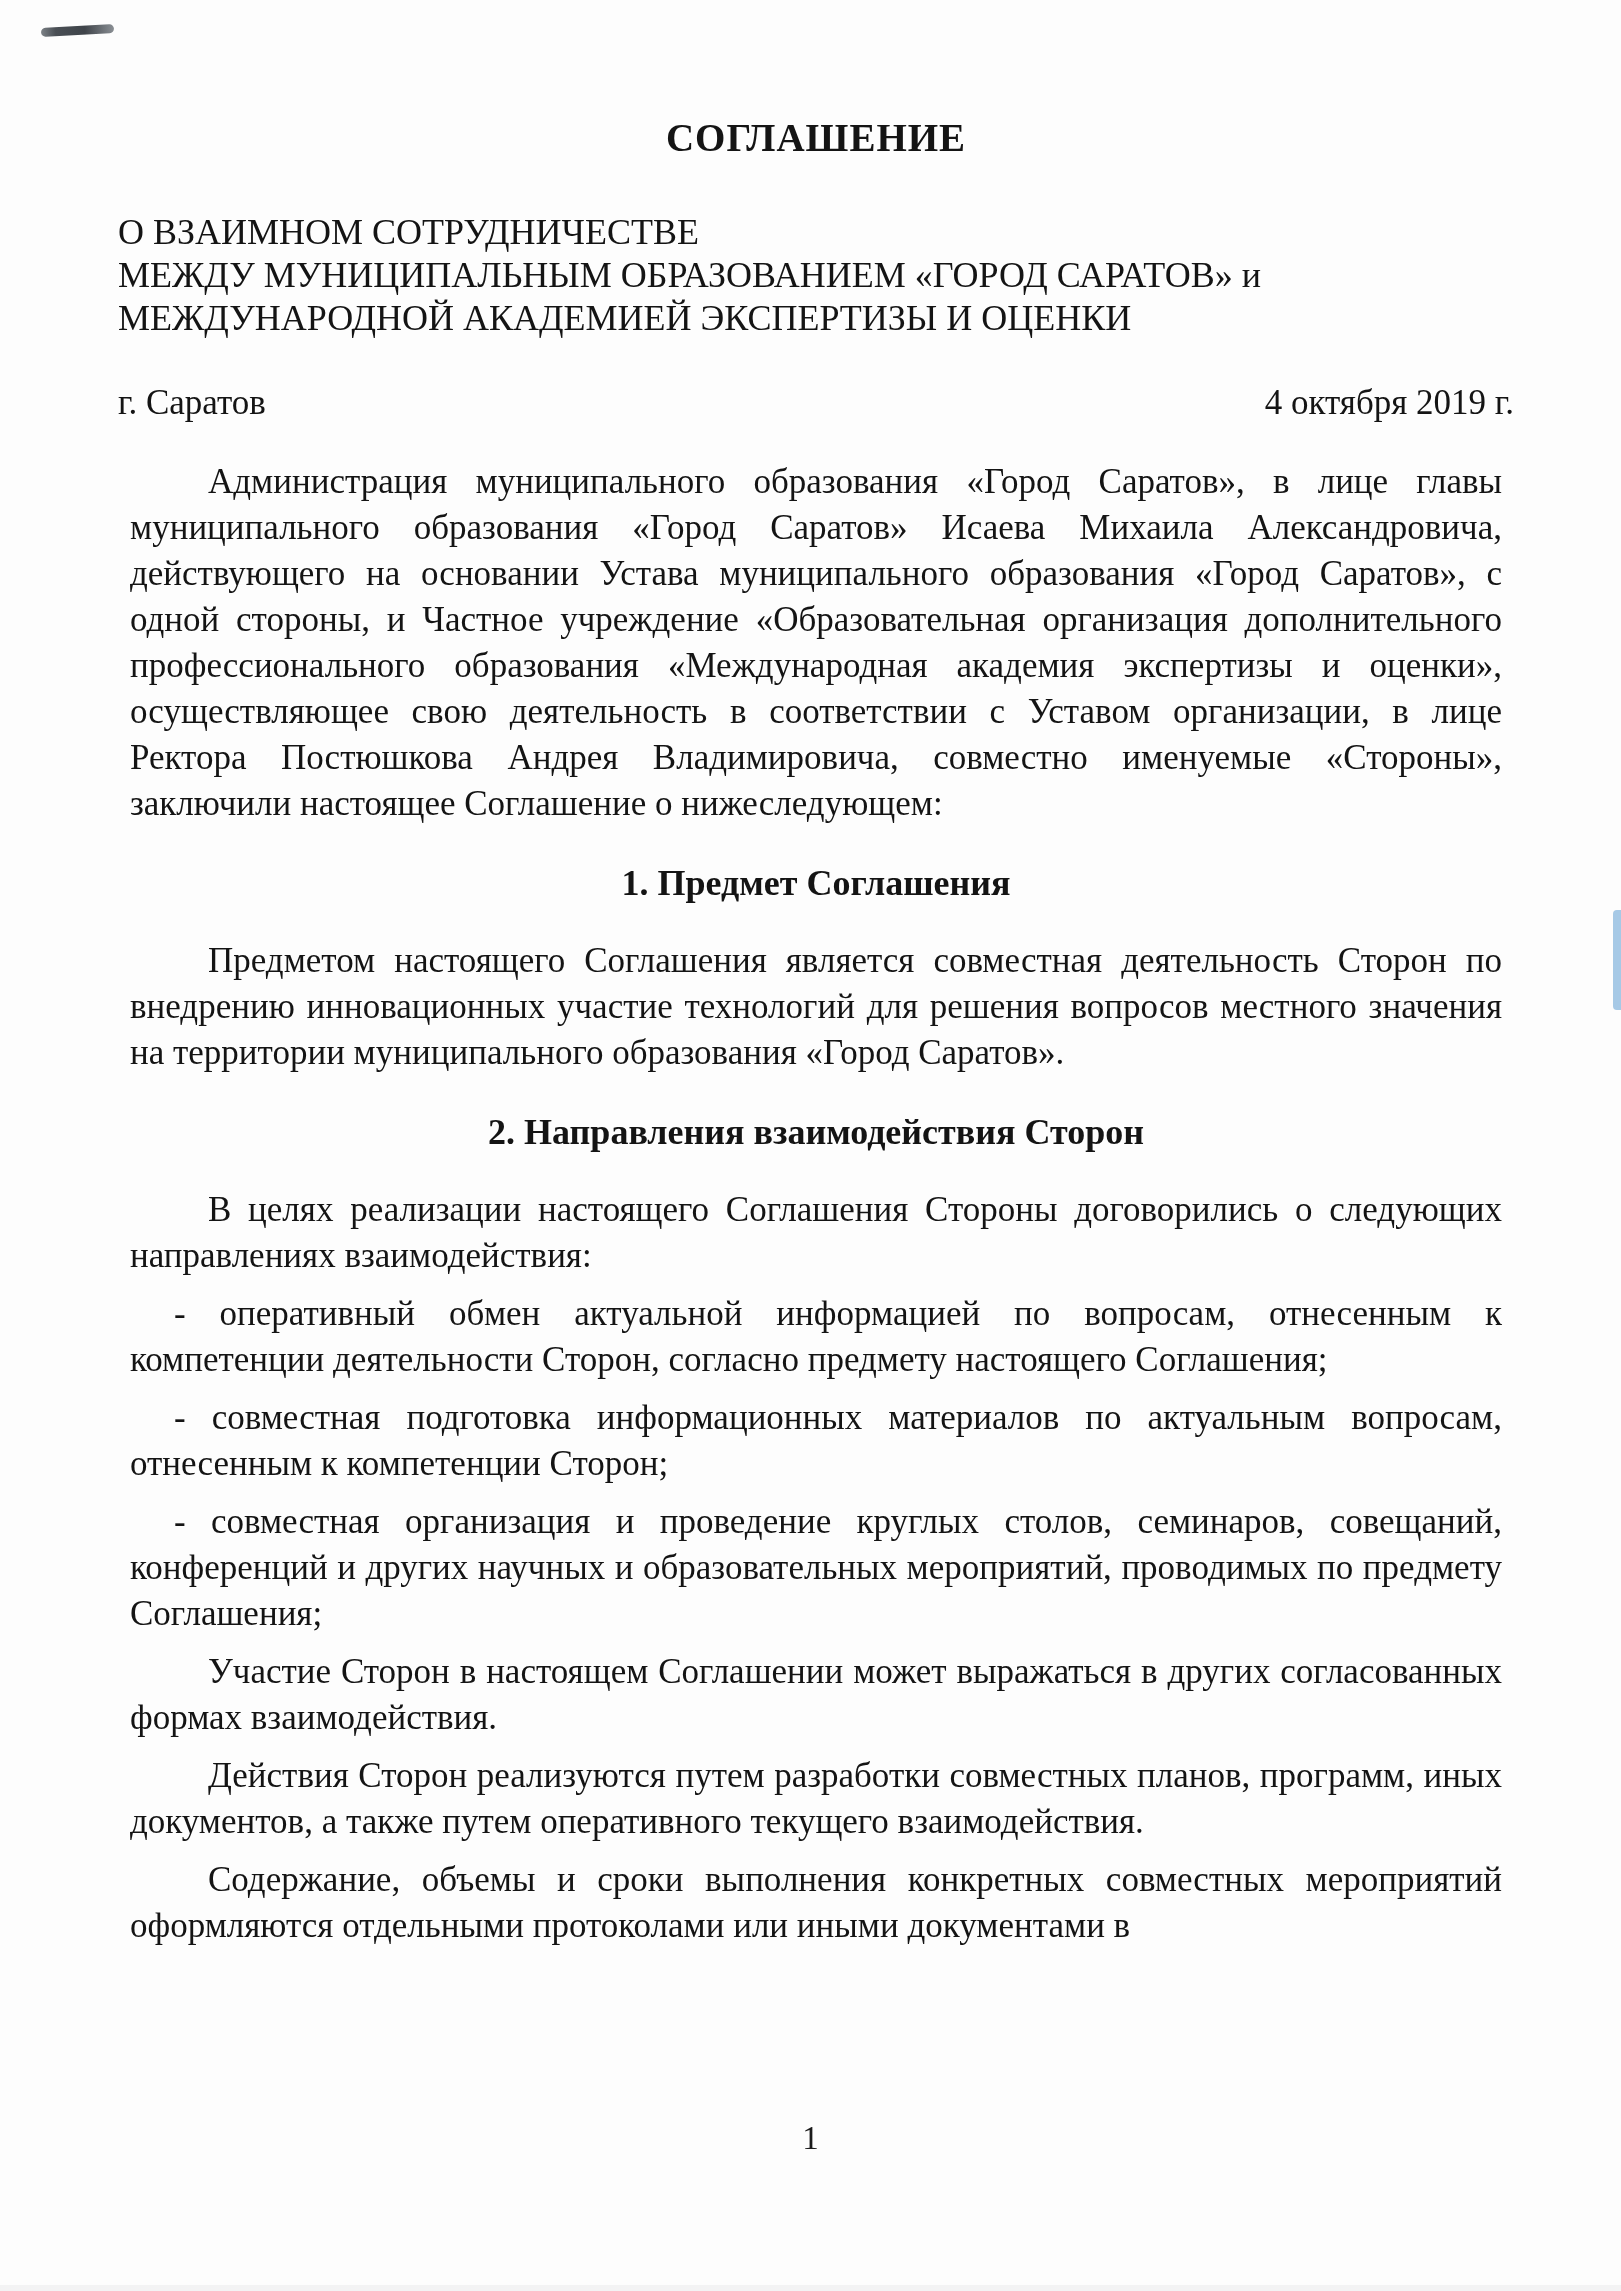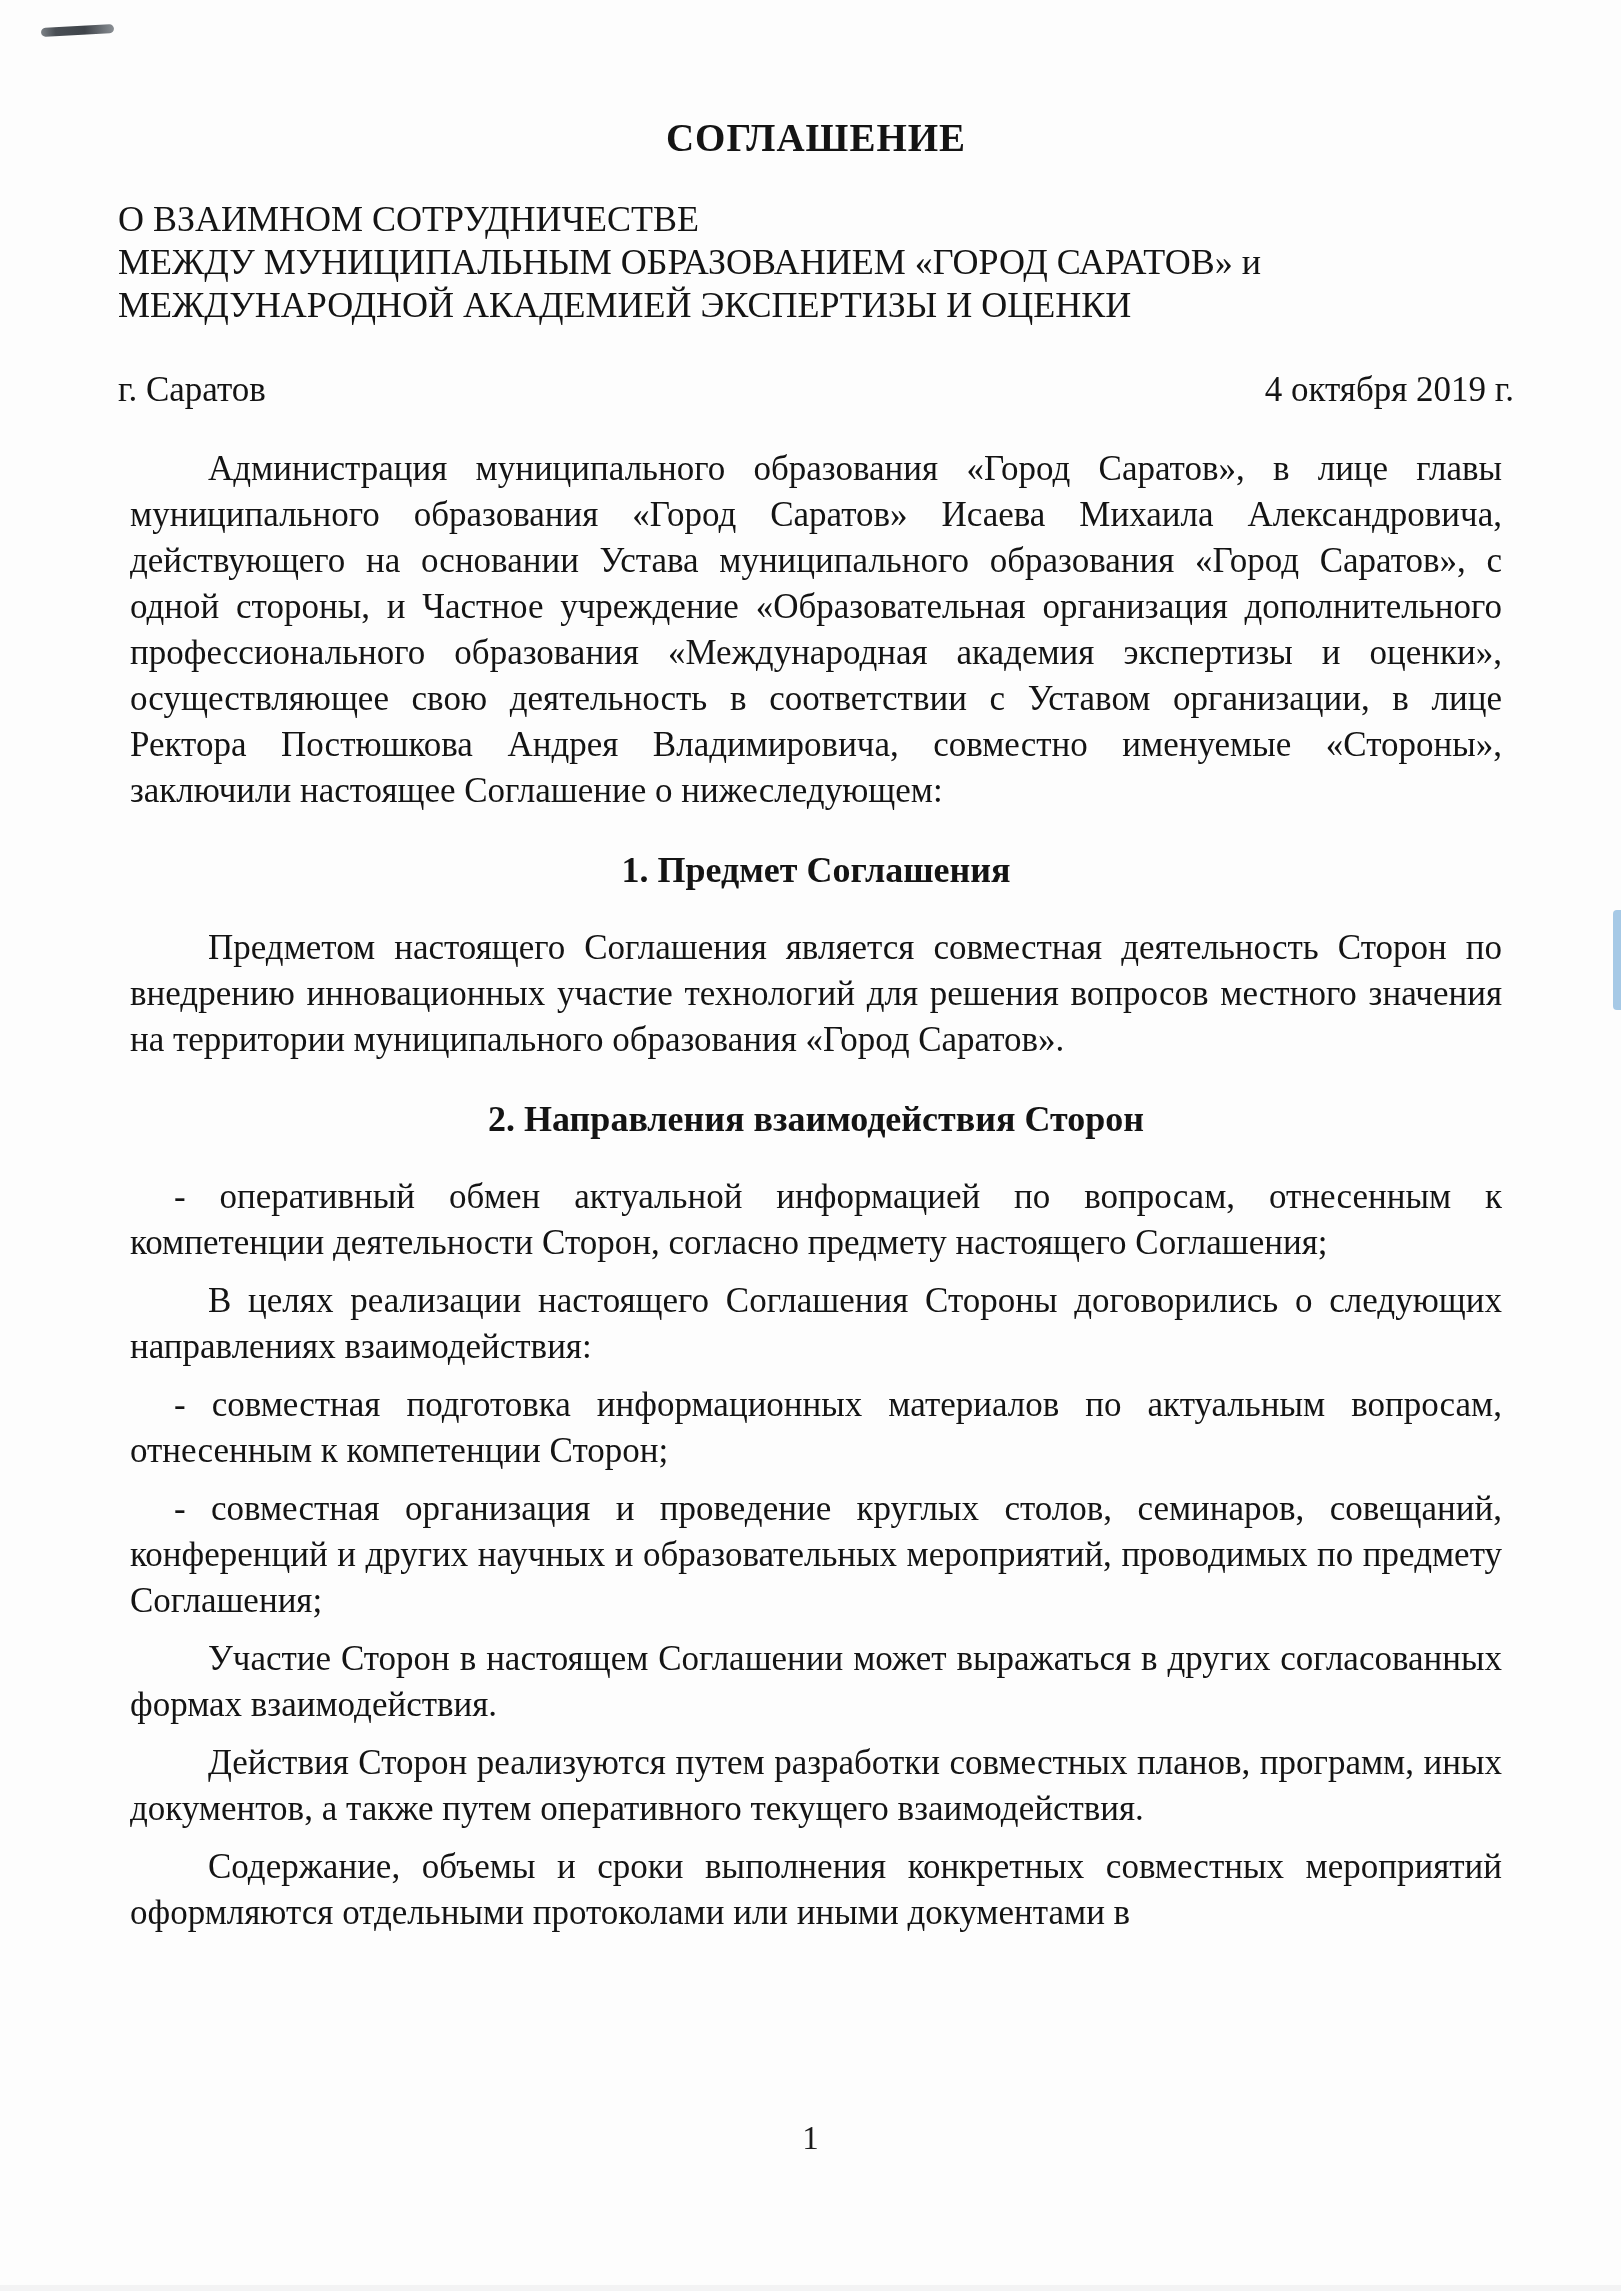--- a/index.html
+++ b/index.html
@@ -45,21 +45,21 @@
     height: 6.9px;
     background: #f3f3f4;
   }
   
   .doc-title {
     font-size: 39px;
     line-height: 43px;
     font-weight: bold;
     text-align: center;
     letter-spacing: 1px;
-    margin: 0 0 39px 0;
+    margin: 0 0 52px 0;
   }
   .doc-subtitle {
     font-size: 36px;
     line-height: 43px;
     font-weight: normal;
     text-align: left;
     margin: 0 0 41px 0;
   }
   .place-date {
     display: flex;
@@ -116,23 +116,23 @@
   </div>
 
   <p class="para indent">Администрация муниципального образования «Город Саратов», в лице главы муниципального образования «Город Саратов» Исаева Михаила Александровича, действующего на основании Устава муниципального образования «Город Саратов», с одной стороны, и Частное учреждение «Образовательная организация дополнительного профессионального образования «Международная академия экспертизы и оценки», осуществляющее свою деятельность в соответствии с Уставом организации, в лице Ректора Постюшкова Андрея Владимировича, совместно именуемые «Стороны», заключили настоящее Соглашение о нижеследующем:</p>
 
   <h2 class="sec-heading">1. Предмет Соглашения</h2>
 
   <p class="para indent">Предметом настоящего Соглашения является совместная деятельность Сторон по внедрению инновационных участие технологий для решения вопросов местного значения на территории муниципального образования «Город Саратов».</p>
 
   <h2 class="sec-heading">2. Направления взаимодействия Сторон</h2>
 
+  <p class="para indent">В целях реализации настоящего Соглашения Стороны договорились о следующих направлениях взаимодействия:</p>
+
   <p class="para list-indent">- оперативный обмен актуальной информацией по вопросам, отнесенным к компетенции деятельности Сторон, согласно предмету настоящего Соглашения;</p>
-
-  <p class="para indent">В целях реализации настоящего Соглашения Стороны договорились о следующих направлениях взаимодействия:</p>
   <p class="para list-indent">- совместная подготовка информационных материалов по актуальным вопросам, отнесенным к компетенции Сторон;</p>
   <p class="para list-indent">- совместная организация и проведение круглых столов, семинаров, совещаний, конференций и других научных и образовательных мероприятий, проводимых по предмету Соглашения;</p>
 
   <p class="para indent">Участие Сторон в настоящем Соглашении может выражаться в других согласованных формах взаимодействия.</p>
   <p class="para indent">Действия Сторон реализуются путем разработки совместных планов, программ, иных документов, а также путем оперативного текущего взаимодействия.</p>
   <p class="para indent">Содержание, объемы и сроки выполнения конкретных совместных мероприятий оформляются отдельными протоколами или иными документами в</p>
 
   <div class="page-number">1</div>
 
 </div>

